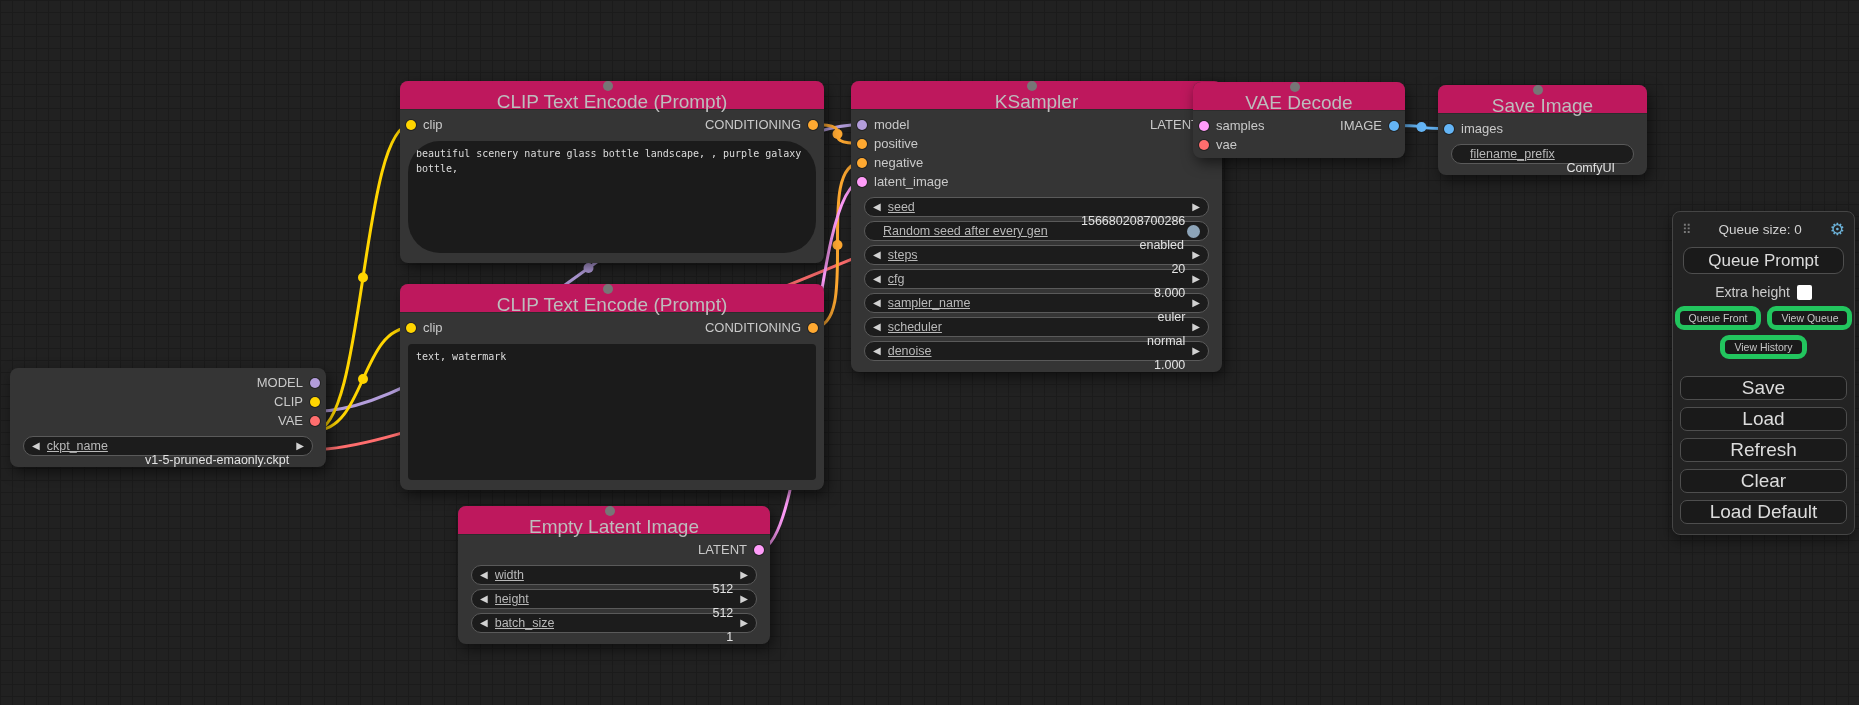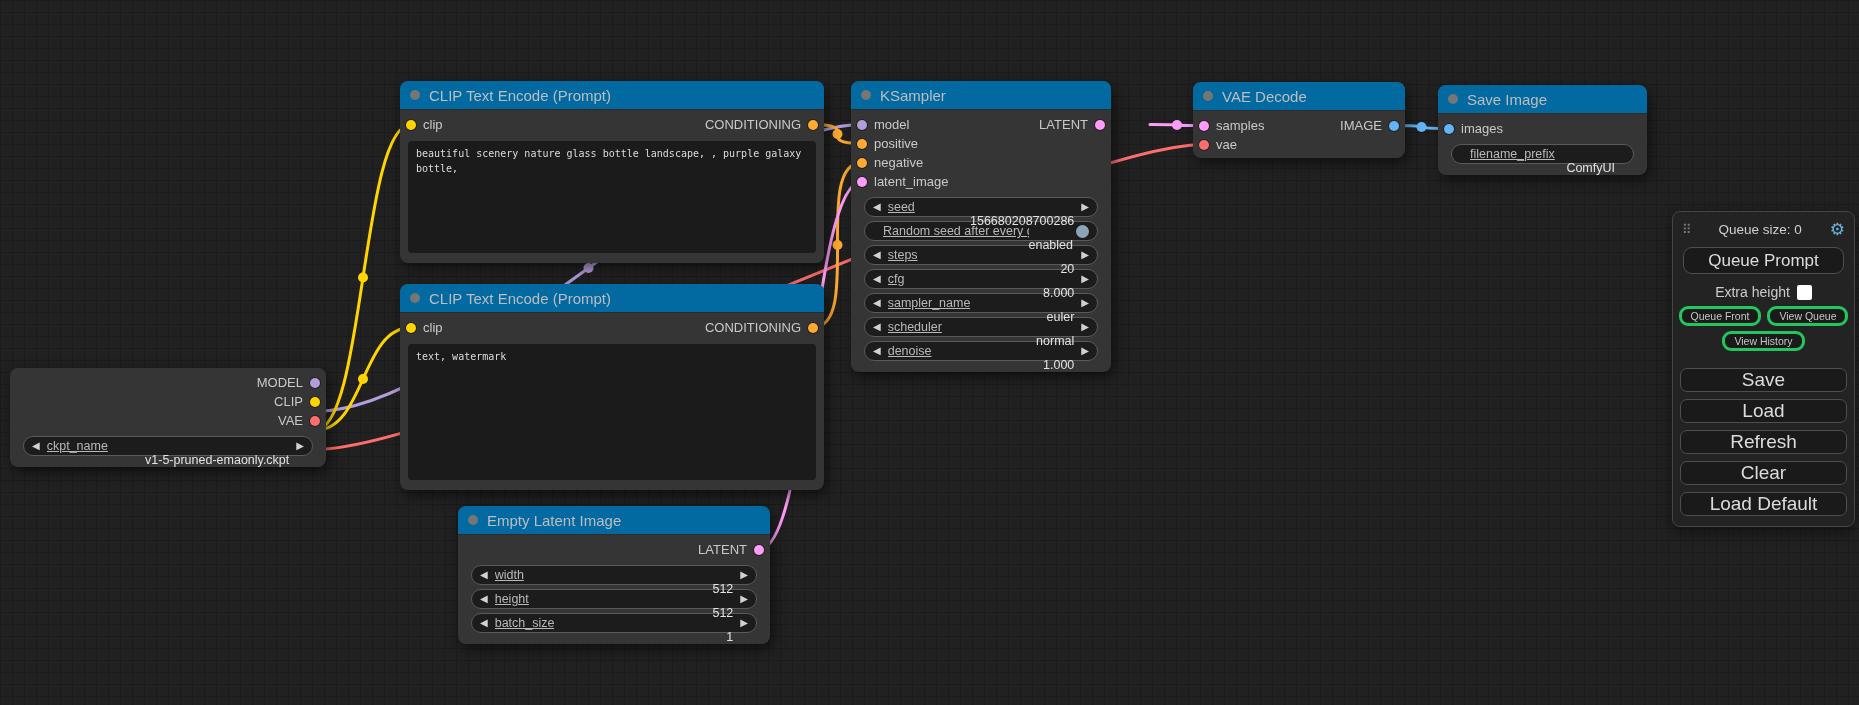--- a/index.html
+++ b/index.html
@@ -14,22 +14,22 @@
     background-size:12px 12px,12px 12px,144px 144px,144px 144px;
     font-family:"Liberation Sans", sans-serif;
   }
   #wires{position:absolute;left:0;top:0;z-index:1;}
   .node{
     position:absolute; z-index:2; background:#353535; border-radius:8px;
     box-shadow:3px 5px 14px rgba(0,0,0,.55); color:#c6c6c6;
   }
   .node-title{
     height:28px; display:flex; align-items:center; padding:0 10px;
-    background:#0369a1; border-bottom:1px solid #2c2c2c; border-radius:8px 8px 0 0;
-    color:#bdbdbd; font-size:15px; white-space:nowrap;
+    background:#be185d; border-bottom:1px solid #2c2c2c; border-radius:8px 8px 0 0;
+    color:#bdbdbd; font-size:19px; white-space:nowrap;flex-direction:column;
   }
   .title-dot{width:10px;height:10px;border-radius:50%;background:#767676;margin-right:9px;flex:none;}
   .ports{position:relative; padding:5px 0 1px;}
   .port-row{height:19px; display:flex; align-items:center; padding:0 6px; font-size:13px; color:#c9c9c9;}
   .port-row.out{justify-content:flex-end;}
   .port-row.both .spacer{flex:1;}
   .dot{width:10px;height:10px;border-radius:50%;flex:none;box-shadow:0 0 0 1px rgba(0,0,0,.35);}
   .port-row .dot + .port-label{margin-left:7px;}
   .port-row .port-label + .dot{margin-left:7px;}
   .out-abs{position:absolute; top:5px; right:6px; height:19px; display:flex; align-items:center; font-size:13px; color:#c9c9c9;}
@@ -52,24 +52,24 @@
   .toggle-dot{width:13px;height:13px;border-radius:50%;background:#8da4b8;flex:none;}
   .widget-text{padding:0 18px;}
   .widget-text .wlabel{margin-left:0;}
   .widget-text .wvalue{margin-right:0;}
 
   
   #node-load-checkpoint{left:10px; top:368px; width:316px;}
   #node-clip-positive{left:400px; top:81px; width:424px;}
   #node-clip-negative{left:400px; top:284px; width:424px;}
   #node-empty-latent{left:458px; top:506px; width:312px;}
-  #node-ksampler{left:851px; top:81px; width:260px;}
+  #node-ksampler{left:851px; top:81px; width:371px;}
   #node-vae-decode{left:1193px; top:82px; width:212px; height:76px;}
   #node-save-image{left:1438px; top:85px; width:209px;}
-  #node-clip-positive .prompt-box{height:102px;}
+  #node-clip-positive .prompt-box{height:102px;border-radius:32px;}
   #node-clip-negative .prompt-box{height:126px;}
 
   
   #menu-panel{
     position:absolute; z-index:3; left:1672px; top:211px; width:183px;
     background:#232323; border:1px solid #454545; border-radius:8px;
     box-shadow:0 5px 14px rgba(0,0,0,.45); box-sizing:border-box; padding:6px 0 10px;
     color:#d2d2d2;
   }
   .menu-header{display:flex; align-items:center; height:22px; padding:0 9px;}
@@ -79,21 +79,21 @@
   .btn{
     display:block; background:#1a1a1a; border:1px solid #4e4e4e; border-radius:7px;
     color:#dcdcdc; text-align:center; box-sizing:border-box; cursor:pointer;
     font-family:"Liberation Sans", sans-serif;
   }
   #queue-prompt-btn{margin:7px 10px 0; height:27px; line-height:25px; font-size:17px; border-radius:9px;}
   .extra-row{margin-top:10px; display:flex; align-items:center; justify-content:center; font-size:14px; color:#cccccc;}
   .checkbox{width:15px;height:15px;background:#ffffff;border-radius:2px;margin-left:7px;flex:none;}
   .pill-row{display:flex; justify-content:center; gap:6px; margin-top:6px;}
   .pill{
-    background:#1a1a1a;border:3px solid #22c55e;border-radius:9px;color:#c6c6c6;
+    background:#1a1a1a;border:5px solid #22c55e;border-radius:9px;color:#c6c6c6;
     font-size:10.5px; padding:1px 9px; line-height:12px; cursor:pointer; white-space:nowrap;
   }
   .big-btn{margin:7px 7px 0; height:24px; line-height:22px; font-size:19px;}
   #save-btn{margin-top:17px;}
 </style>
 </head>
 <body>
 
 <div id="canvas">
 

